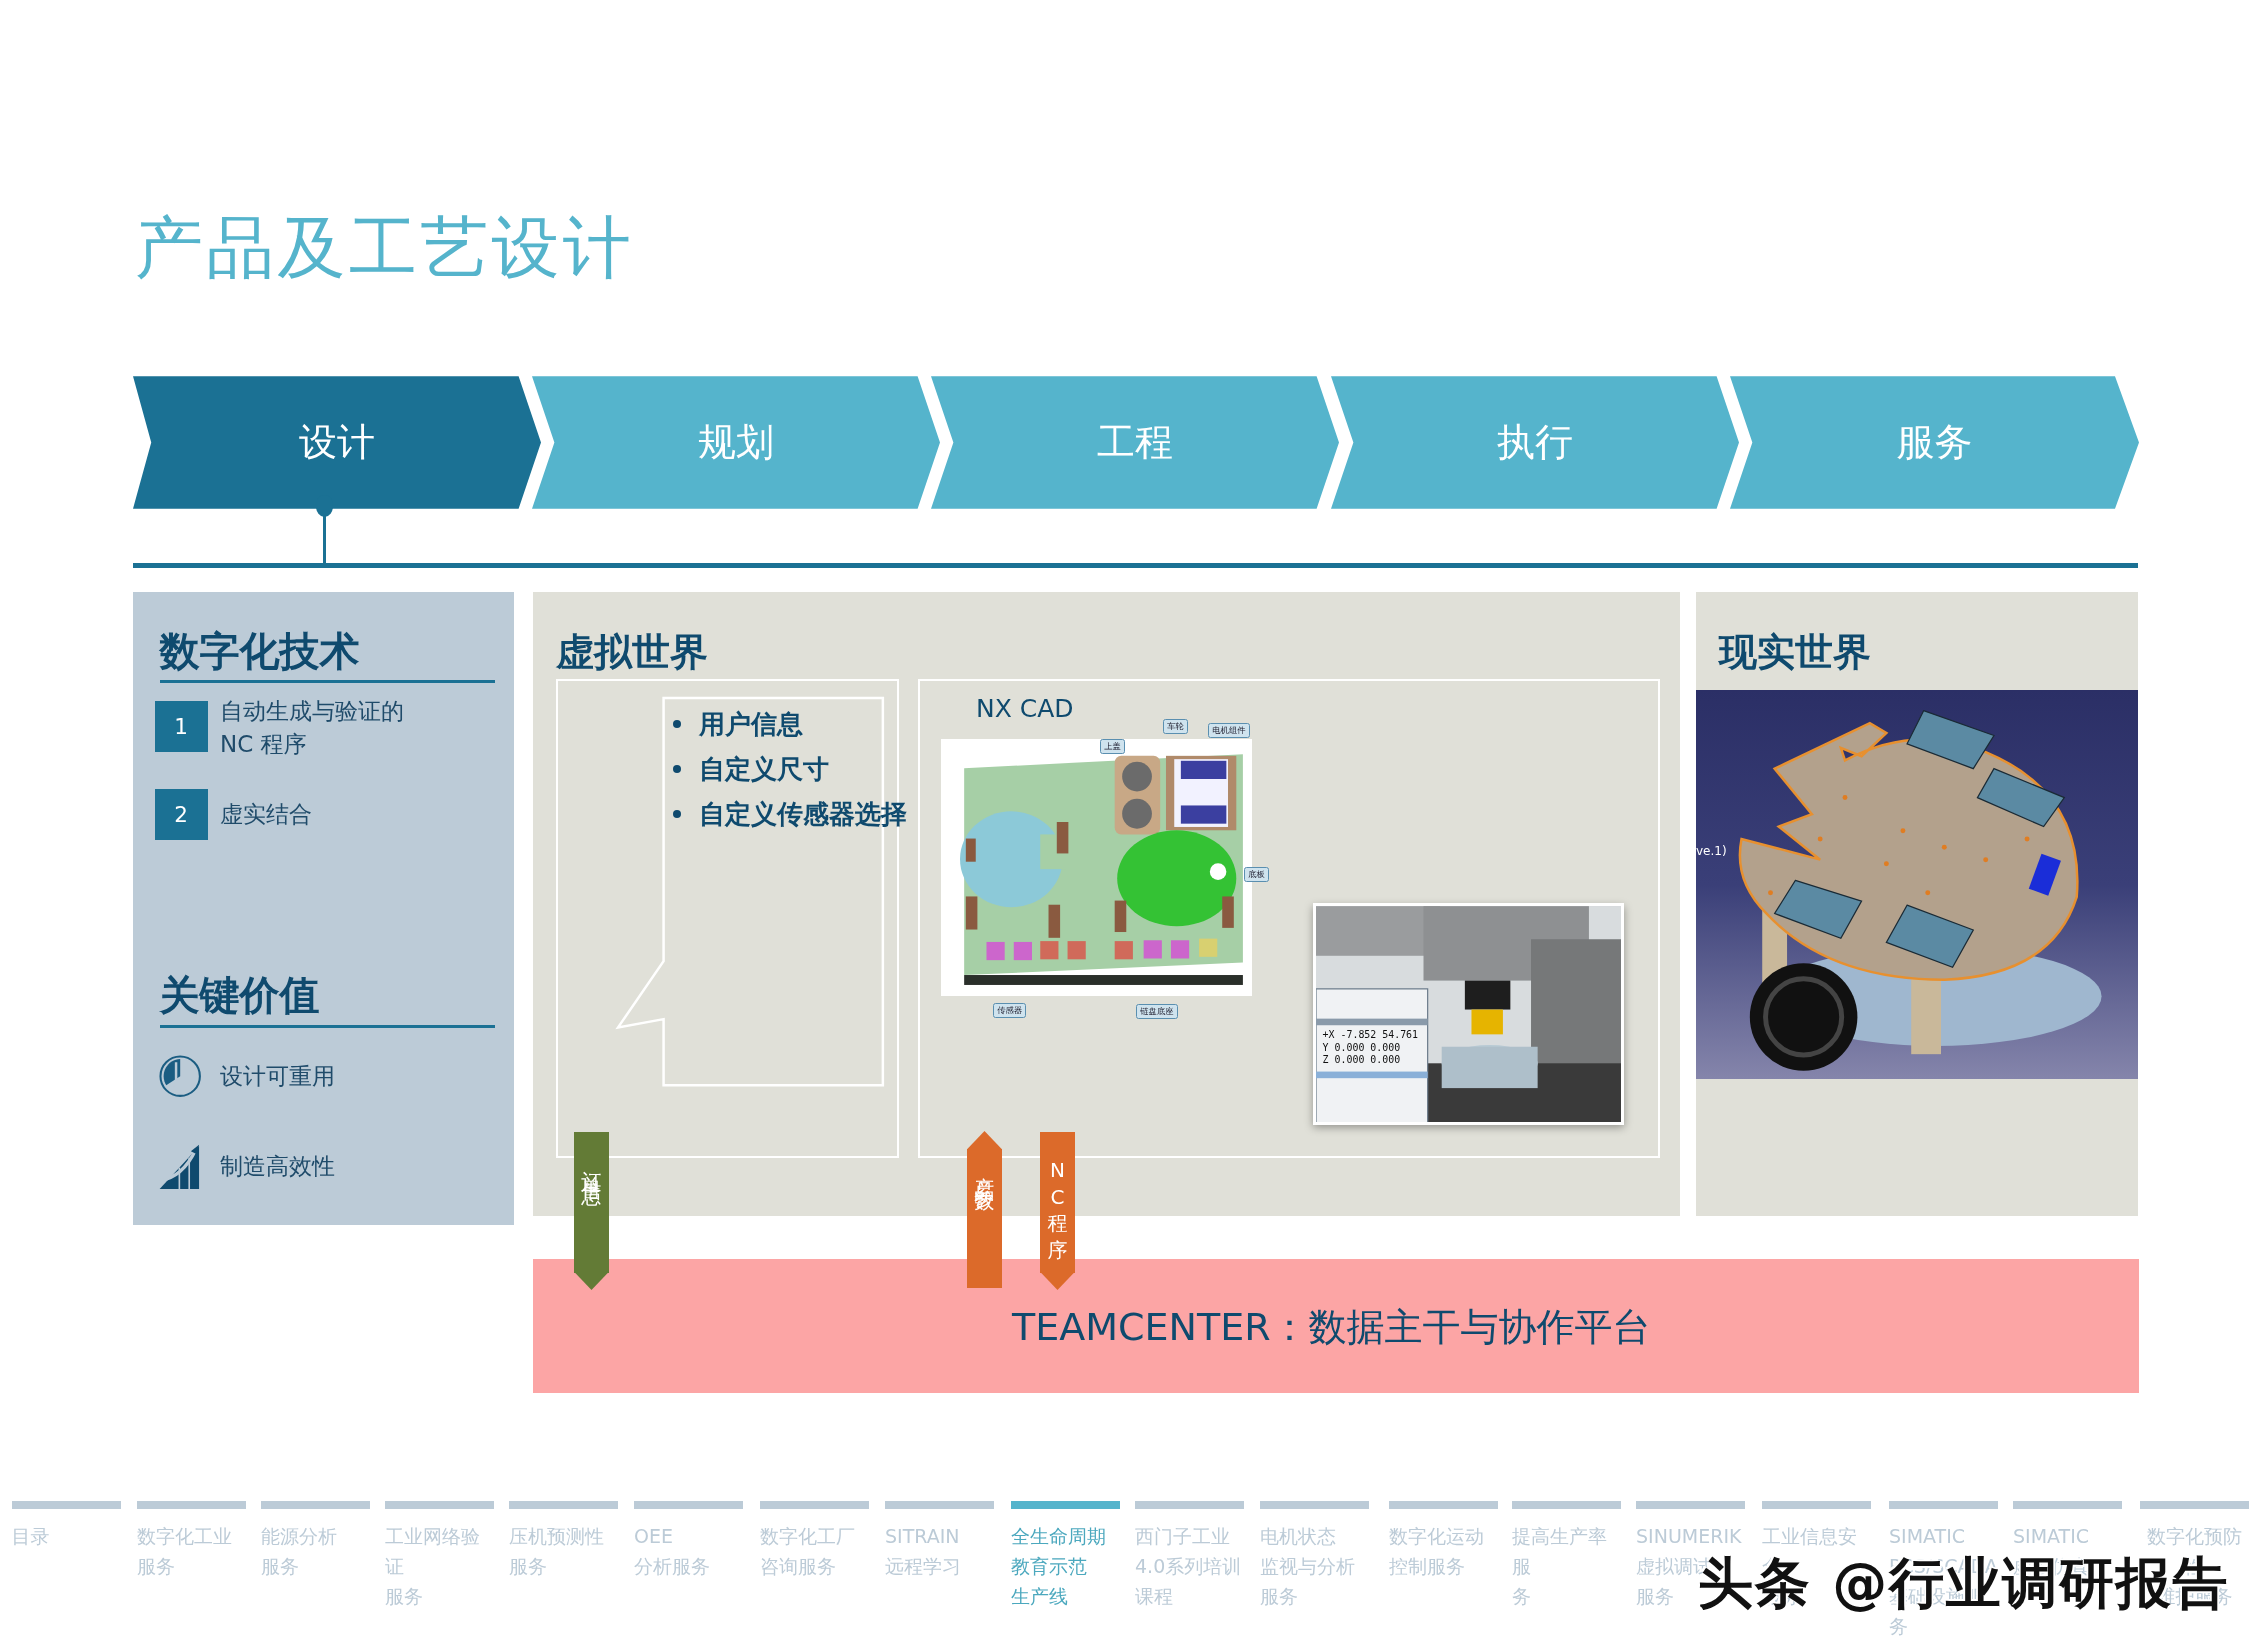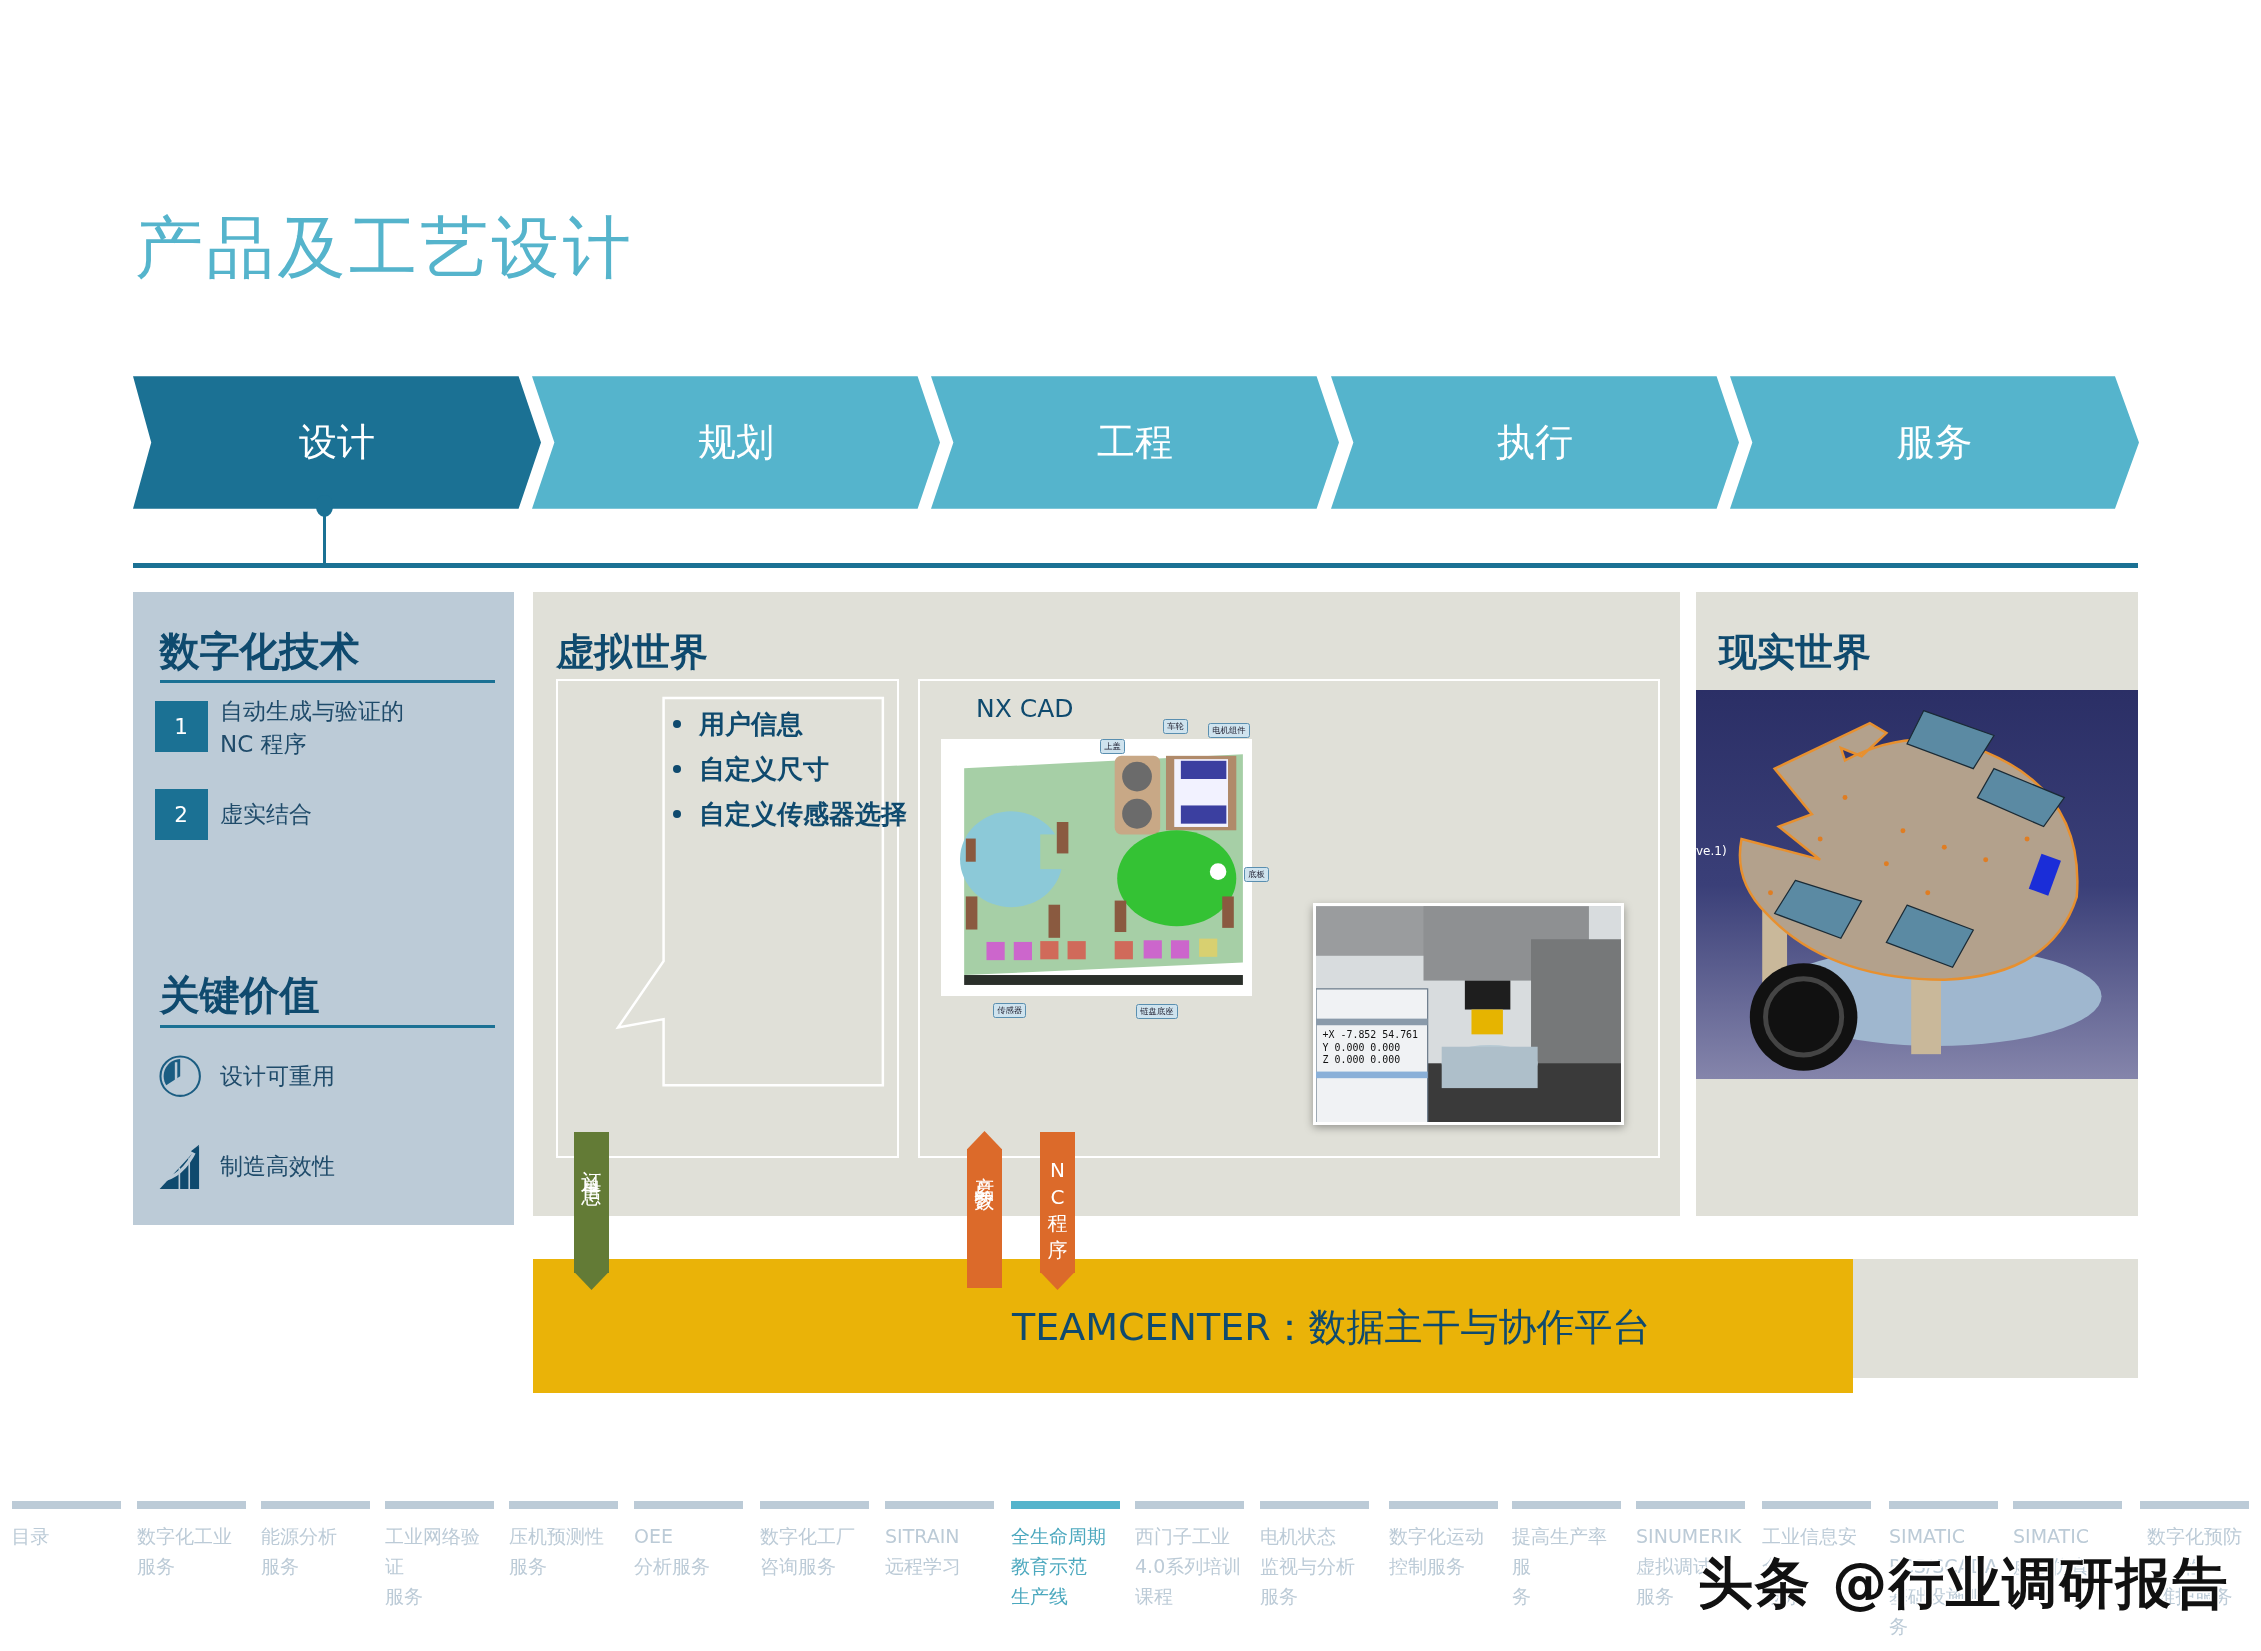--- a/index.html
+++ b/index.html
@@ -45,21 +45,21 @@
   .varrow { position: absolute; width: 35px; color: #fff; font-size: 20px; display: flex; flex-direction: column; align-items: center; padding-top: 23px; line-height: 26.5px; }
   .va-green { background: #637b36; }
   .va-orange { background: #dc6a2a; }
 
   
   .right-panel { left: 1696px; top: 592px; width: 442px; height: 786px; background: #e0e0d8; }
   .robot-img { position: absolute; left: 0; top: 98px; width: 442px; height: 389px; background: linear-gradient(180deg, #2b2f66 0%, #3a3f78 50%, #8585ab 100%); overflow: hidden; }
 
   
   .white-gap { left: 533px; top: 1216px; width: 1606px; height: 43px; background: #ffffff; }
-  .tc-band { left: 533px; top: 1259px; width: 1320px; height: 134px; background: #eab308; }
+  .tc-band { left: 533px; top: 1259px; width: 1606px; height: 134px; background: #fca5a5; }
   .tc-text { position: absolute; left: 479px; top: 43px; font-size: 38px; color: #0f4a6e; white-space: nowrap; }
 
   
   .footer-nav { left: 0; top: 1501px; width: 2261px; height: 149px; }
   .fn-item { position: absolute; top: 0; width: 109px; }
   .fn-bar { height: 8.3px; background: #bccbd7; }
   .fn-item.active .fn-bar { background: #55b4cc; }
   .fn-label { margin-top: 11.6px; font-size: 19px; line-height: 30px; color: #bccbd7; white-space: pre-line; }
   .fn-item.active .fn-label { color: #4ba8be; }
 

